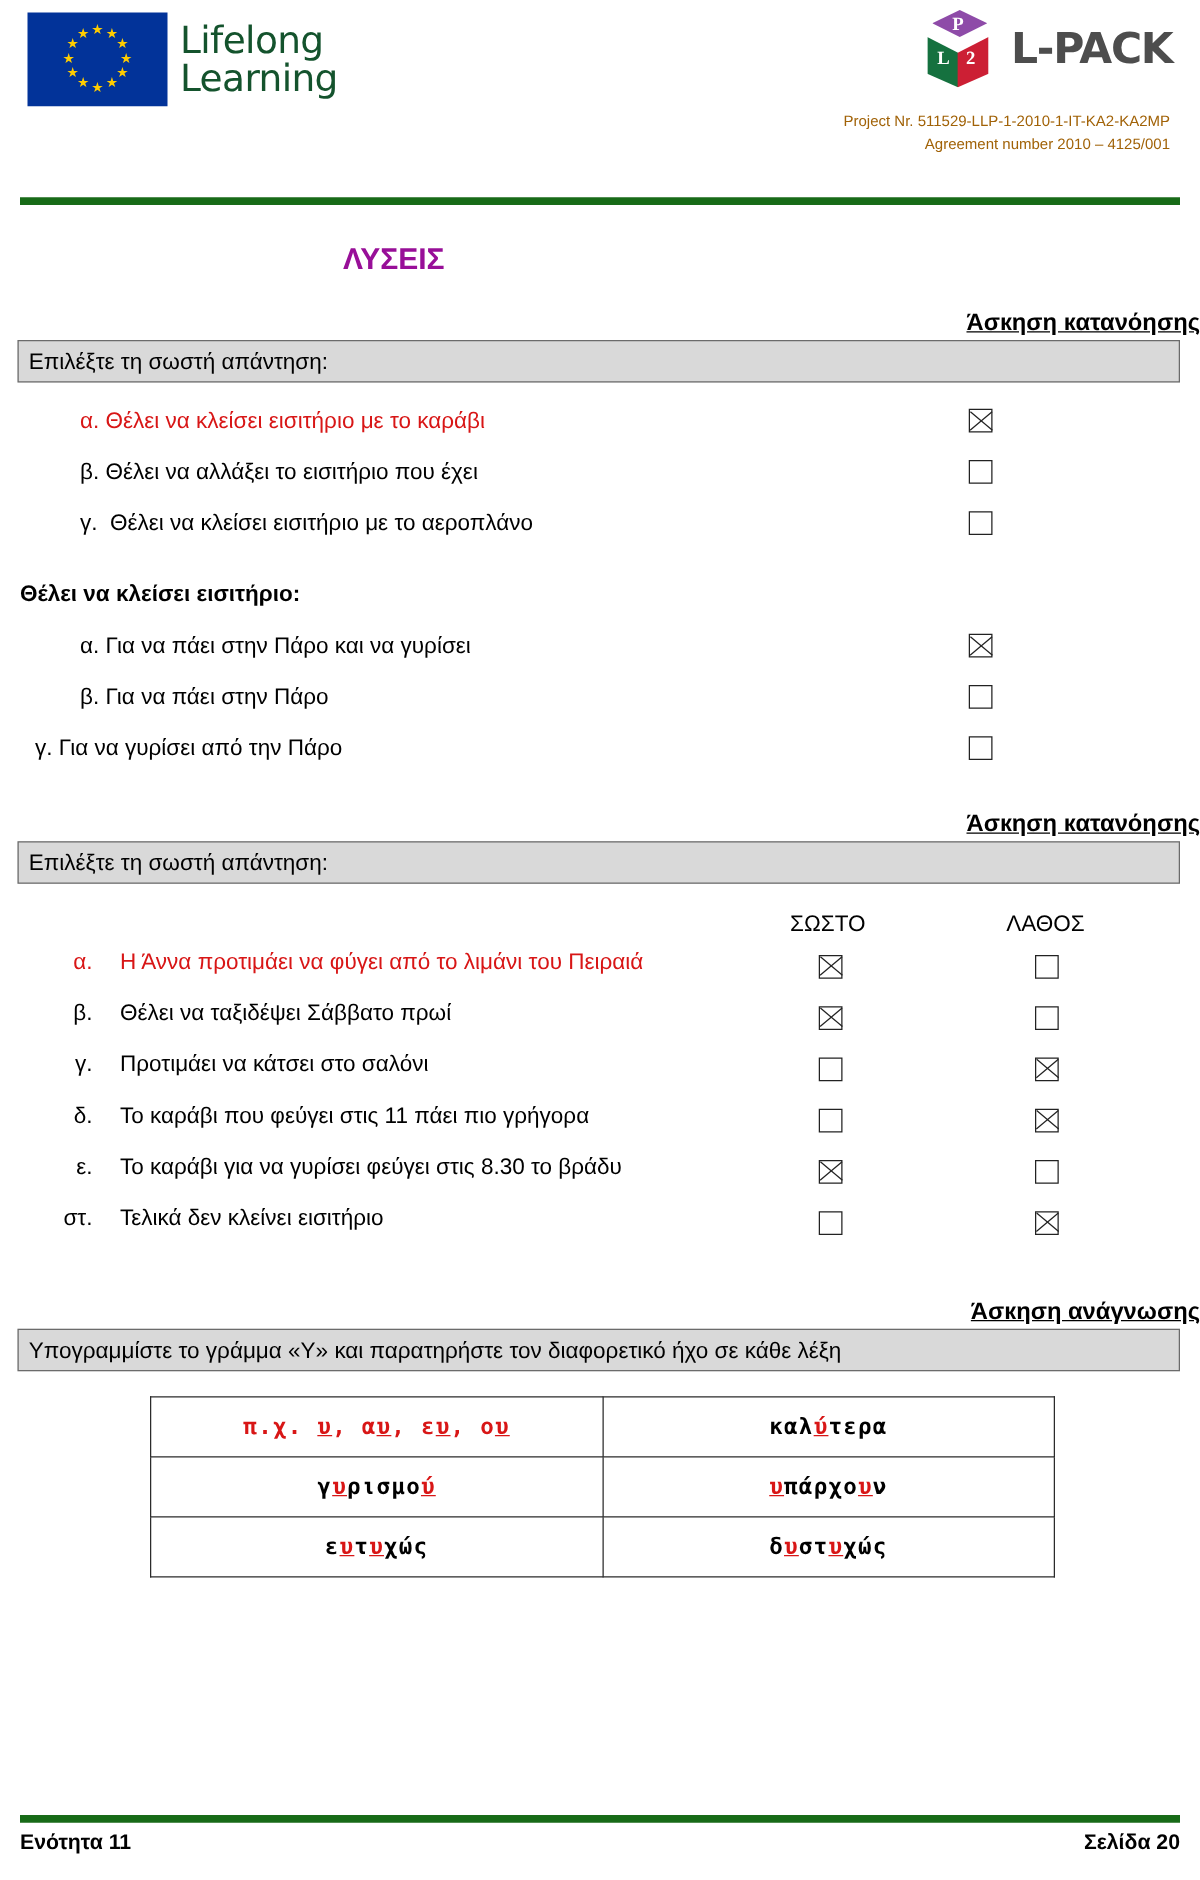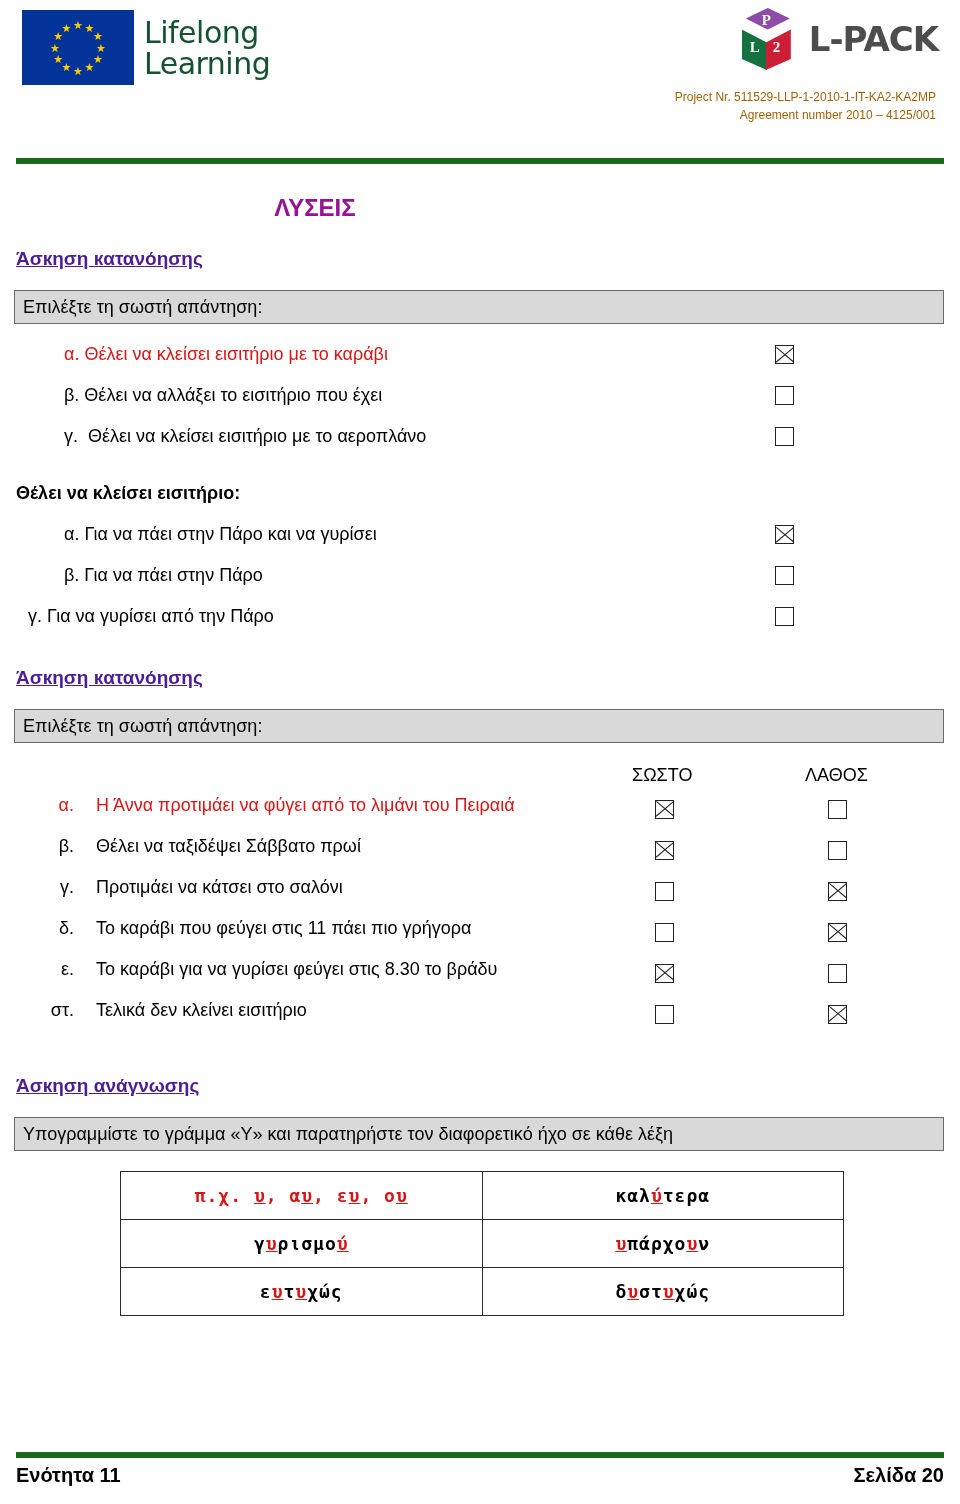--- a/index.html
+++ b/index.html
@@ -142,28 +142,29 @@
   }
   .doc-title {
     text-align: center;
     color: #980f98;
     font-weight: bold;
     font-size: 24px;
     margin: 30px 0 0 0;
     padding-right: 330px;
   }
   .section-head {
-    color: #4c1d95;
+    color: #000000;
     font-weight: bold;
     font-size: 19px;
     text-decoration: underline;
     margin: 26px 0 0 16px;
+    text-align: right;
   }
   .instruction-box {
-    margin: 20px 16px 0 14px;
+    margin: 2px 16px 0 14px;
     background: #d9d9d9;
     border: 1px solid #6b6b6b;
     box-sizing: border-box;
     height: 34px;
     display: flex;
     align-items: center;
     padding-left: 8px;
     font-size: 18px;
   }
   .question {
@@ -275,21 +276,21 @@
     border-bottom: 1px solid #1a6b1a;
     background: #176b17;
     box-sizing: border-box;
   }
   .footer {
     position: absolute;
     left: 16px; top: 1464px;
     width: 928px;
     display: flex;
     justify-content: space-between;
-    font-size: 20px;
+    font-size: 17px;
     font-weight: bold;
   }
 </style>
 </head>
 <body>
 
 <div class="header">
 
   <div class="eu-logo">
     <div class="eu-flag" id="eu-flag">

